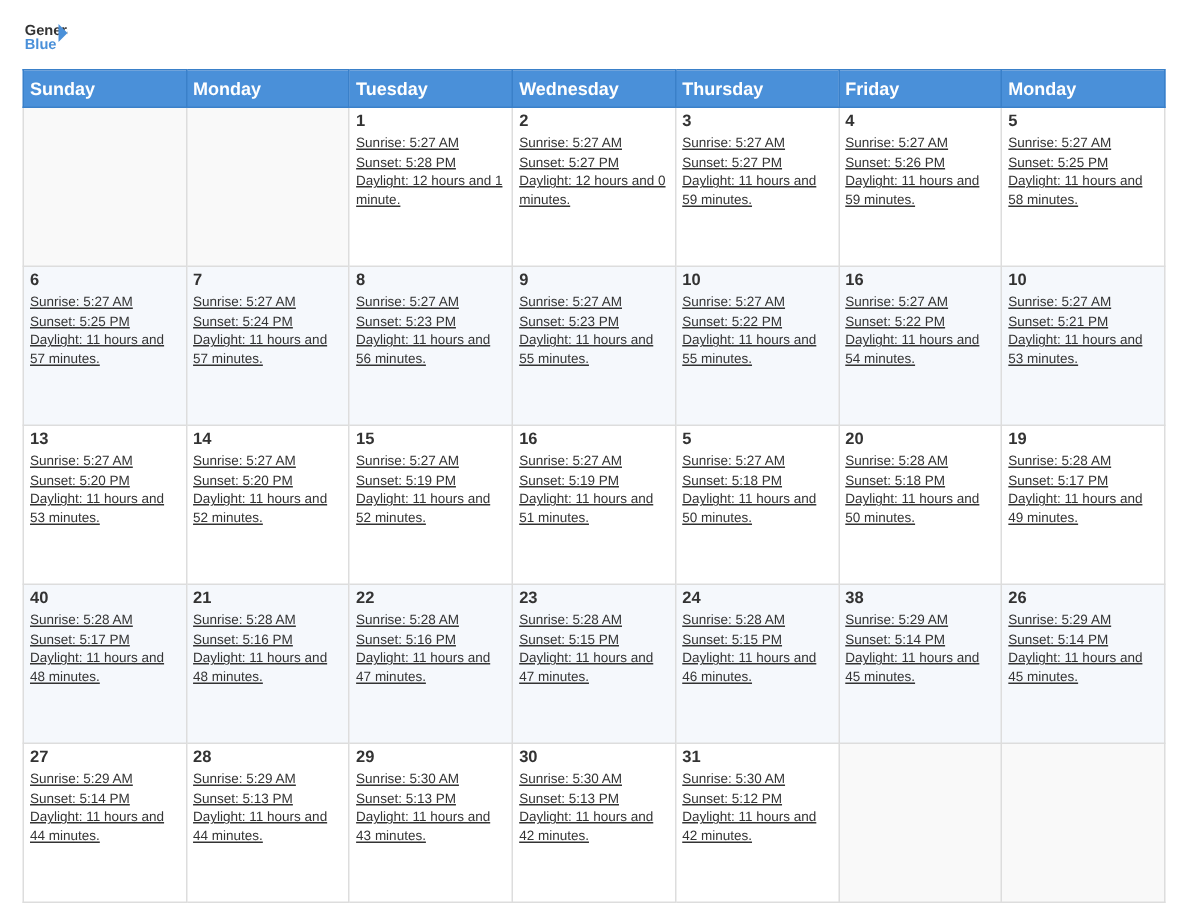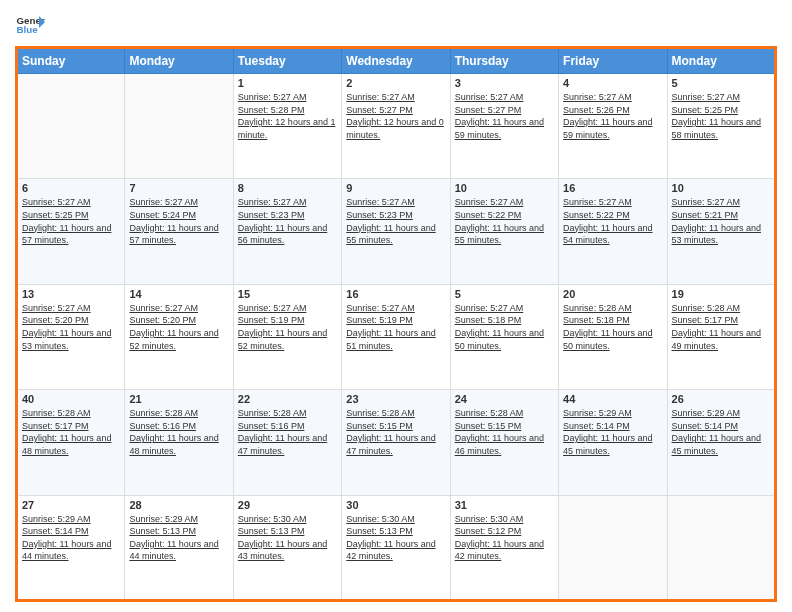--- a/index.html
+++ b/index.html
@@ -39,21 +39,21 @@
       font-size: 32px;
       font-weight: bold;
       color: #333;
     }
     .subtitle {
       font-size: 14px;
       color: #555;
     }
     .calendar {
       flex: 1;
-      border: 3px solid #f97316;
+      border: 1px solid #f97316;
       border-collapse: collapse;
       width: 100%;
       table-layout: fixed;
     }
     .calendar th {
       background: #4a90d9;
       color: #fff;
       font-size: 12px;
       font-weight: bold;
       padding: 5px 4px;
@@ -217,21 +217,21 @@
           </td>
           <td>
             <div class="day-number">23</div>
             <div class="day-info">Sunrise: 5:28 AM<br>Sunset: 5:15 PM<br>Daylight: 11 hours and 47 minutes.</div>
           </td>
           <td>
             <div class="day-number">24</div>
             <div class="day-info">Sunrise: 5:28 AM<br>Sunset: 5:15 PM<br>Daylight: 11 hours and 46 minutes.</div>
           </td>
           <td>
-            <div class="day-number">44</div>
+            <div class="day-number">38</div>
             <div class="day-info">Sunrise: 5:29 AM<br>Sunset: 5:14 PM<br>Daylight: 11 hours and 45 minutes.</div>
           </td>
           <td>
             <div class="day-number">26</div>
             <div class="day-info">Sunrise: 5:29 AM<br>Sunset: 5:14 PM<br>Daylight: 11 hours and 45 minutes.</div>
           </td>
         </tr>
         <tr>
           <td>
             <div class="day-number">27</div>

